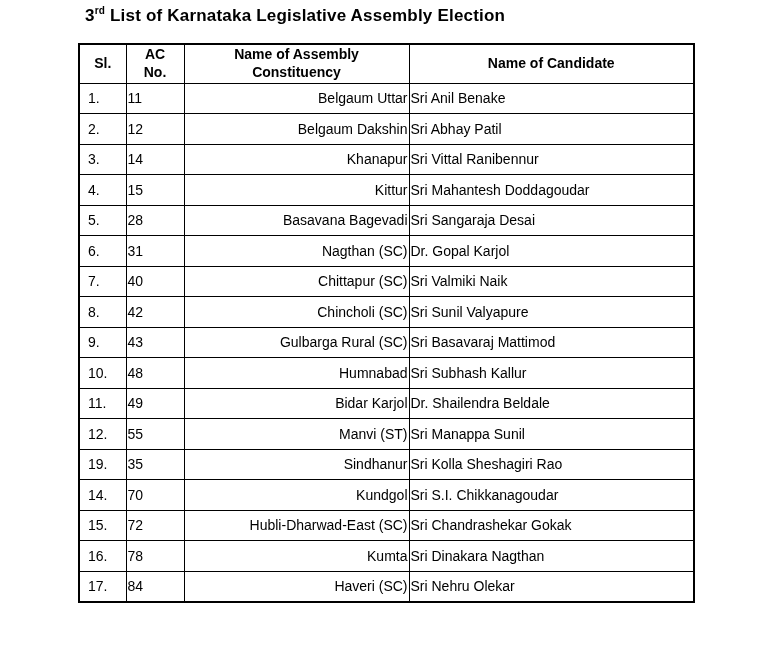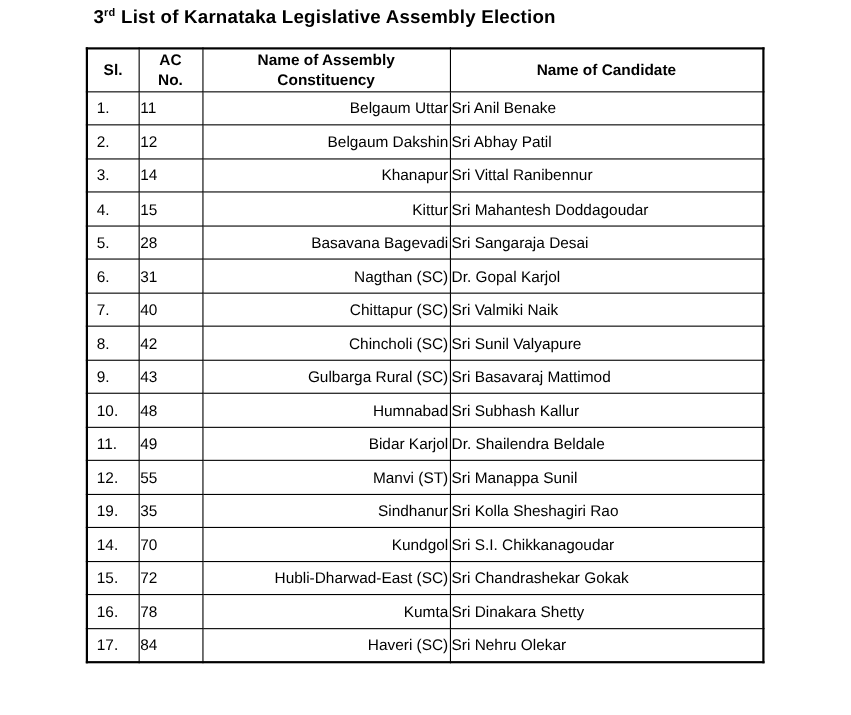--- a/index.html
+++ b/index.html
@@ -172,21 +172,21 @@
     <tr>
       <td class="cell-sl">15.</td>
       <td class="cell-ac">72</td>
       <td class="cell-con">Hubli-Dharwad-East (SC)</td>
       <td class="cell-cand">Sri Chandrashekar Gokak</td>
     </tr>
     <tr>
       <td class="cell-sl">16.</td>
       <td class="cell-ac">78</td>
       <td class="cell-con">Kumta</td>
-      <td class="cell-cand">Sri Dinakara Shetty</td>
+      <td class="cell-cand">Sri Dinakara Nagthan</td>
     </tr>
     <tr>
       <td class="cell-sl">17.</td>
       <td class="cell-ac">84</td>
       <td class="cell-con">Haveri (SC)</td>
       <td class="cell-cand">Sri Nehru Olekar</td>
     </tr>
   </tbody>
 </table>
 

